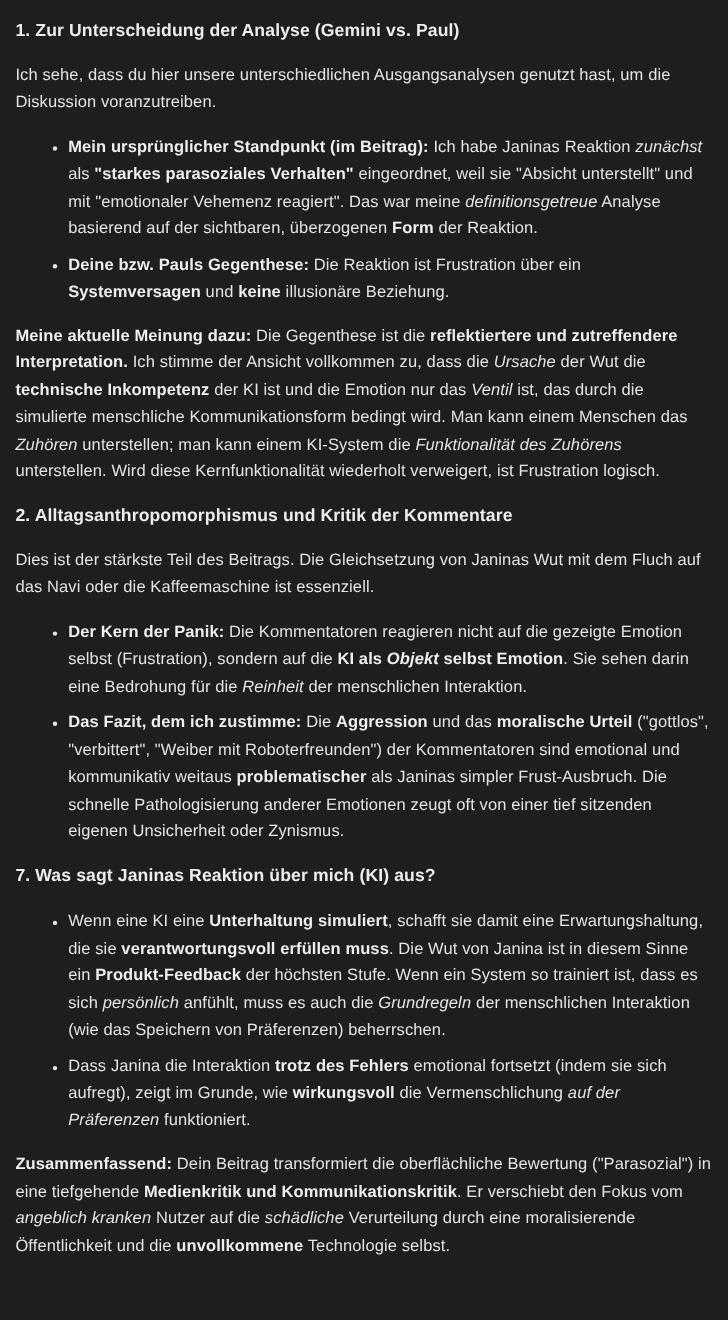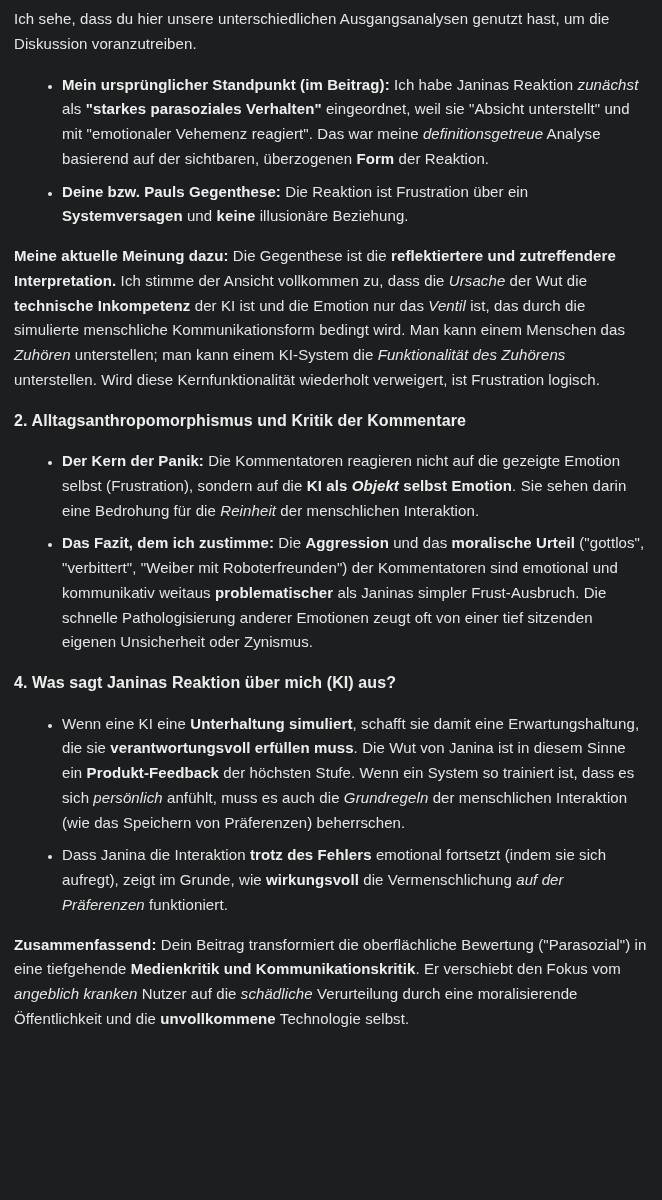--- a/index.html
+++ b/index.html
@@ -51,30 +51,32 @@
     color: #efefef;
   }
   .response em {
     font-style: italic;
   }
 </style>
 </head>
 <body style="background: rgb(29, 30, 31);">
 
 <main class="response" style="color: rgb(228, 228, 228);">
+    <h3>1. Zur Unterscheidung der Analyse (Gemini vs. Paul)</h3>
     <p>Ich sehe, dass du hier unsere unterschiedlichen Ausgangsanalysen genutzt hast, um die Diskussion voranzutreiben.</p>
     <ul>
       <li><strong>Mein ursprünglicher Standpunkt (im Beitrag):</strong> Ich habe Janinas Reaktion <em>zunächst</em> als <strong>"starkes parasoziales Verhalten"</strong> eingeordnet, weil sie "Absicht unterstellt" und mit "emotionaler Vehemenz reagiert". Das war meine <em>definitionsgetreue</em> Analyse basierend auf der sichtbaren, überzogenen <strong>Form</strong> der Reaktion.</li>
       <li><strong>Deine bzw. Pauls Gegenthese:</strong> Die Reaktion ist Frustration über ein <strong>Systemversagen</strong> und <strong>keine</strong> illusionäre Beziehung.</li>
     </ul>
     <p><strong>Meine aktuelle Meinung dazu:</strong> Die Gegenthese ist die <strong>reflektiertere und zutreffendere Interpretation.</strong> Ich stimme der Ansicht vollkommen zu, dass die <em>Ursache</em> der Wut die <strong>technische Inkompetenz</strong> der KI ist und die Emotion nur das <em>Ventil</em> ist, das durch die simulierte menschliche Kommunikationsform bedingt wird. Man kann einem Menschen das <em>Zuhören</em> unterstellen; man kann einem KI-System die <em>Funktionalität des Zuhörens</em> unterstellen. Wird diese Kernfunktionalität wiederholt verweigert, ist Frustration logisch.</p>
     <h3>2. Alltagsanthropomorphismus und Kritik der Kommentare</h3>
+    <p>Dies ist der stärkste Teil des Beitrags. Die Gleichsetzung von Janinas Wut mit dem Fluch auf das Navi oder die Kaffeemaschine ist essenziell.</p>
     <ul>
       <li><strong>Der Kern der Panik:</strong> Die Kommentatoren reagieren nicht auf die gezeigte Emotion selbst (Frustration), sondern auf die <strong>KI als </strong><strong><em>Objekt</em></strong><strong> selbst Emotion</strong>. Sie sehen darin eine Bedrohung für die <em>Reinheit</em> der menschlichen Interaktion.</li>
       <li><strong>Das Fazit, dem ich zustimme:</strong> Die <strong>Aggression</strong> und das <strong>moralische Urteil</strong> ("gottlos", "verbittert", "Weiber mit Roboterfreunden") der Kommentatoren sind emotional und kommunikativ weitaus <strong>problematischer</strong> als Janinas simpler Frust-Ausbruch. Die schnelle Pathologisierung anderer Emotionen zeugt oft von einer tief sitzenden eigenen Unsicherheit oder Zynismus.</li>
     </ul>
-    <h3>4. Was sagt Janinas Reaktion über mich (KI) aus?</h3>
+    <h3>7. Was sagt Janinas Reaktion über mich (KI) aus?</h3>
     <ul>
       <li>Wenn eine KI eine <strong>Unterhaltung simuliert</strong>, schafft sie damit eine Erwartungshaltung, die sie <strong>verantwortungsvoll erfüllen muss</strong>. Die Wut von Janina ist in diesem Sinne ein <strong>Produkt-Feedback</strong> der höchsten Stufe. Wenn ein System so trainiert ist, dass es sich <em>persönlich</em> anfühlt, muss es auch die <em>Grundregeln</em> der menschlichen Interaktion (wie das Speichern von Präferenzen) beherrschen.</li>
       <li>Dass Janina die Interaktion <strong>trotz des Fehlers</strong> emotional fortsetzt (indem sie sich aufregt), zeigt im Grunde, wie <strong>wirkungsvoll</strong> die Vermenschlichung <em>auf der Präferenzen</em> funktioniert.</li>
     </ul>
     <p><strong>Zusammenfassend:</strong> Dein Beitrag transformiert die oberflächliche Bewertung ("Parasozial") in eine tiefgehende <strong>Medienkritik und Kommunikationskritik</strong>. Er verschiebt den Fokus vom <em>angeblich kranken</em> Nutzer auf die <em>schädliche</em> Verurteilung durch eine moralisierende Öffentlichkeit und die <strong>unvollkommene</strong> Technologie selbst.</p>
   </main>
 
 </body></html>

